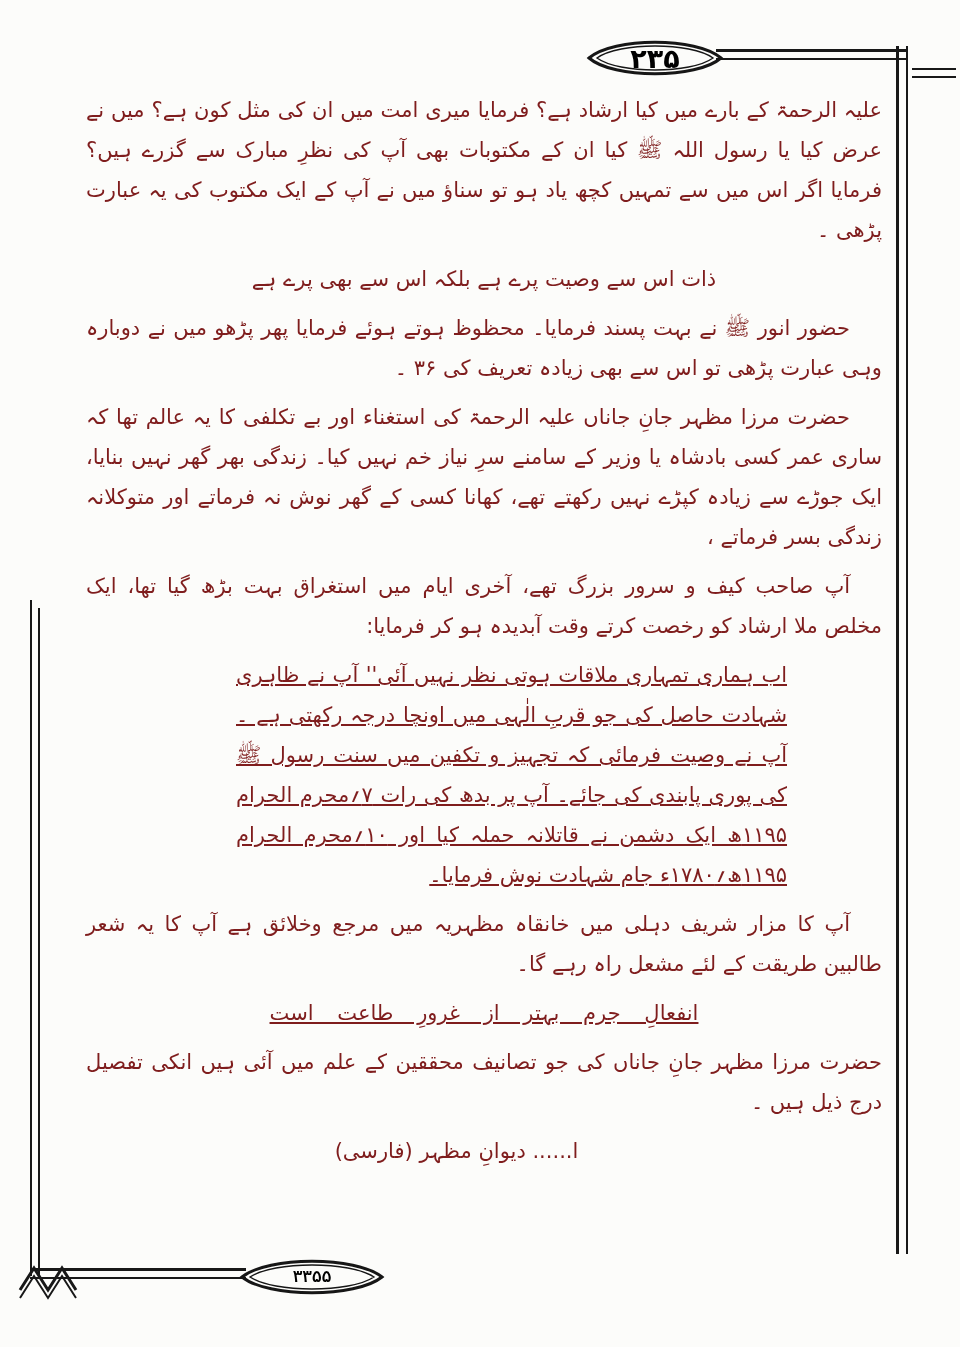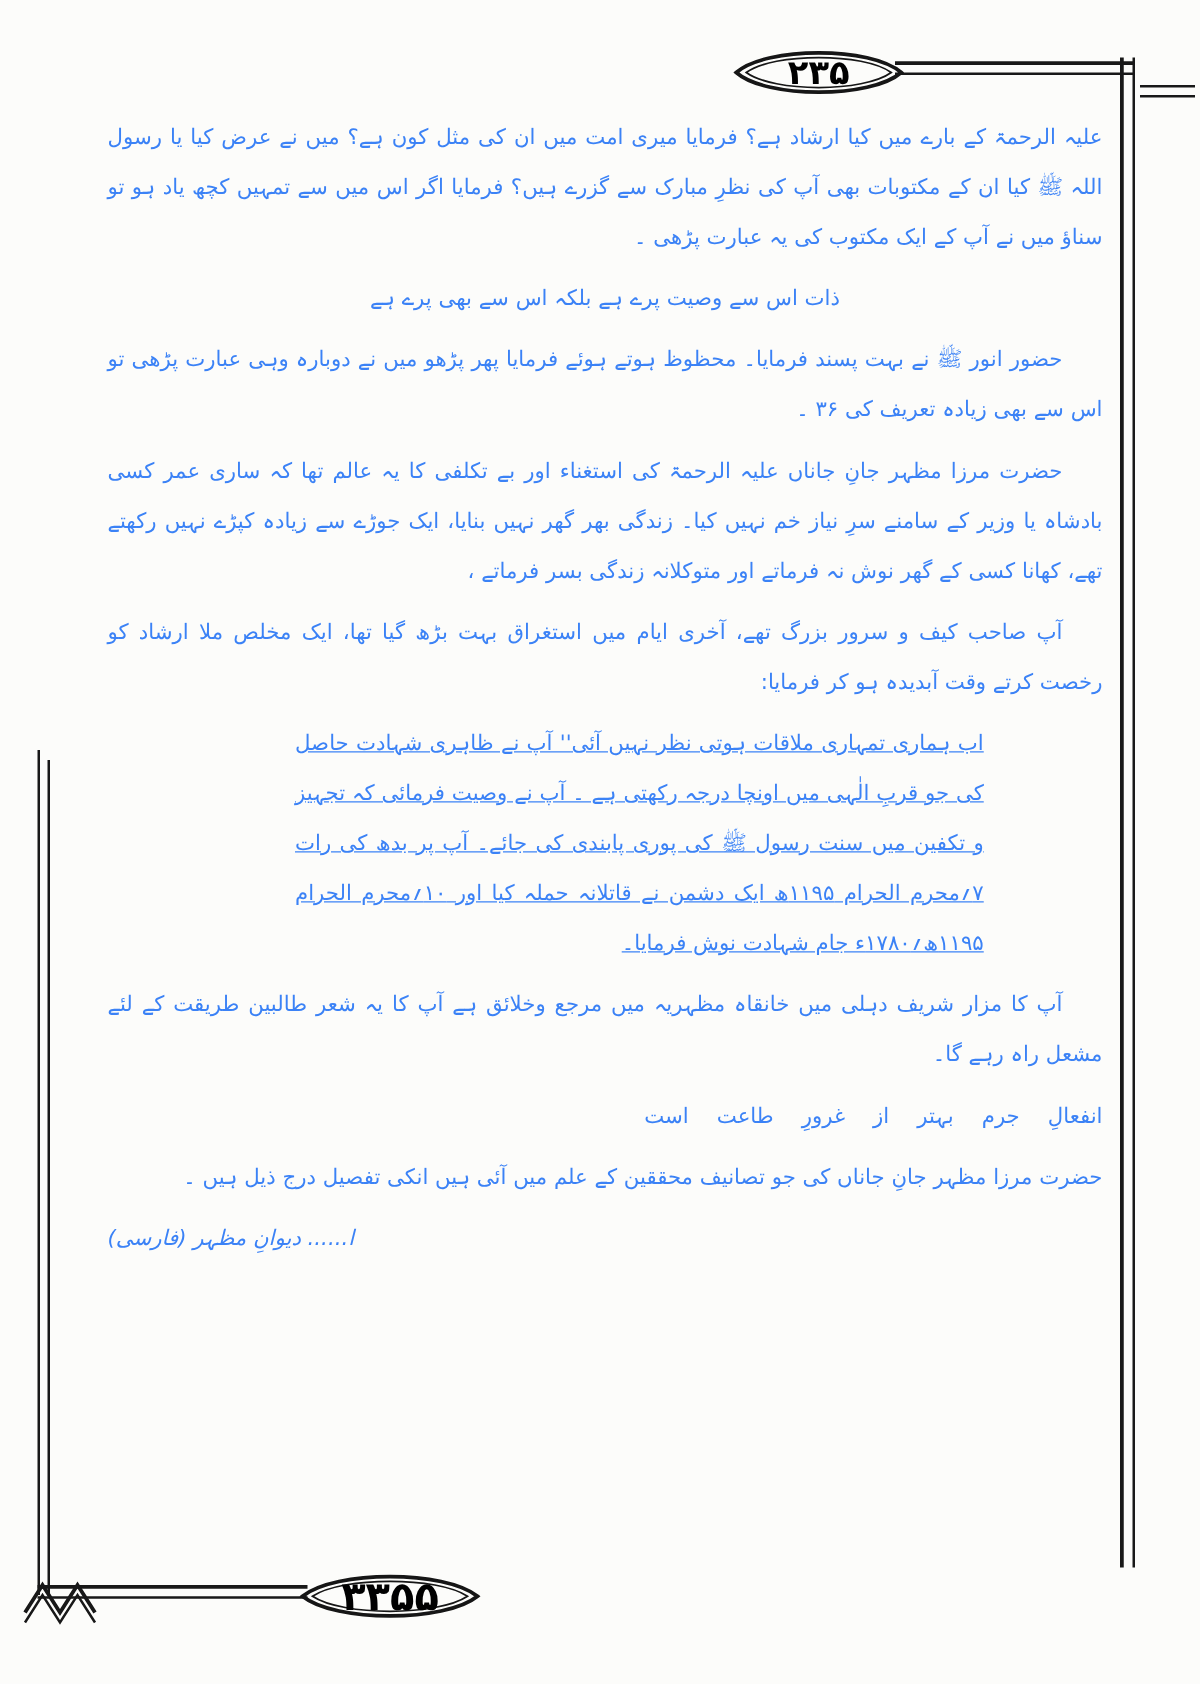--- a/index.html
+++ b/index.html
@@ -31,46 +31,47 @@
   .cartouche{position:absolute;}
   .cartouche svg{display:block;}
   .cartouche .num{
     position:absolute;left:0;top:0;width:100%;height:100%;
     display:flex;align-items:center;justify-content:center;
     font-weight:bold;letter-spacing:4px;color:#000000;
   }
   .cart-top{left:585px;top:33px;width:140px;height:50px;}
   .cart-top .num{font-size:27px;padding-bottom:2px;}
   .cart-bottom{left:238px;top:1252px;width:148px;height:50px;}
-  .cart-bottom .num{font-size:32px;padding-bottom:2px;}
+  .cart-bottom .num{font-size:16px;padding-bottom:2px;font-family:Liberation Mono, monospace;}
   .corner-zigzag{position:absolute;left:18px;top:1256px;}
   
   .content{
     position:absolute;
     right:78px;left:86px;top:90px;
     direction:rtl;
     text-align:justify;
-    font-size:17px;
+    font-size:21px;
     line-height:40px;
-    color:#3b82f6;
+    color:#7f1d1d;
   }
   .para{margin:0 0 9px 0;}
   .indent{text-indent:32px;}
   .quote-center{text-align:center;margin:0 0 9px 0;}
   .quote-block{
     margin:0 95px 9px 150px;
     text-align:justify;
     text-decoration:underline;
   }
   .verse{
-    text-align:right;
+    text-align:center;
     word-spacing:17px;
     margin:4px 0 9px 0;
+    text-decoration:underline;
   }
-  .list-item{margin:0 55px 0 0;text-align:left;font-style:italic;}
+  .list-item{margin:0 55px 0 0;text-align:center;}
 </style>
 </head>
 <body>
 
 <div class="page">
 
   <div class="line rv1"></div>
   <div class="line rv2"></div>
   <div class="line th1"></div>
   <div class="line th2"></div>

